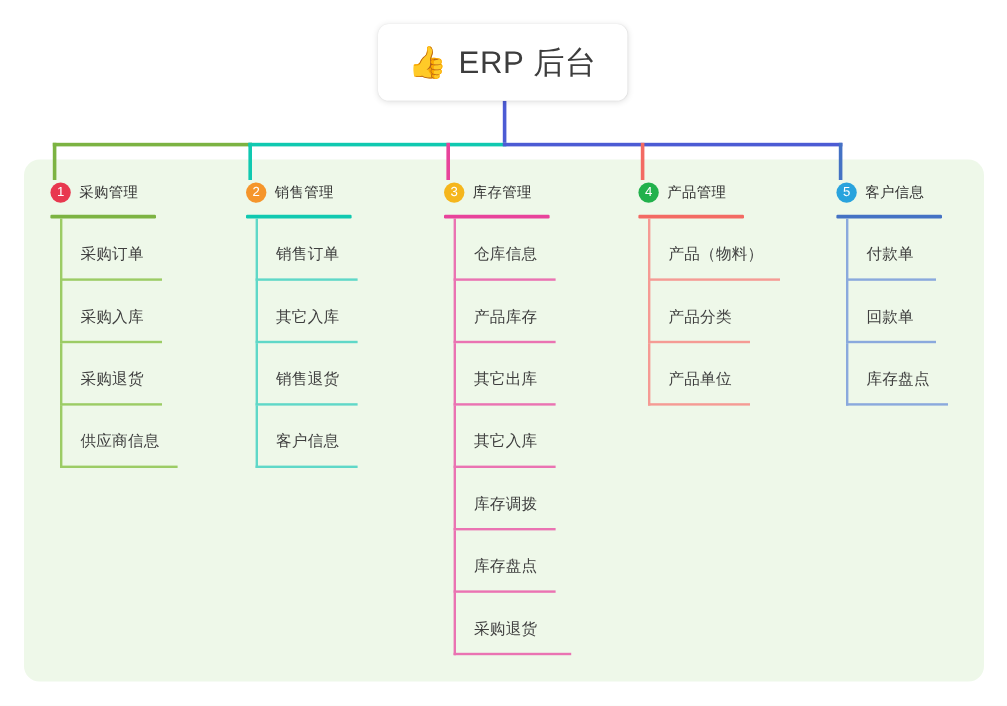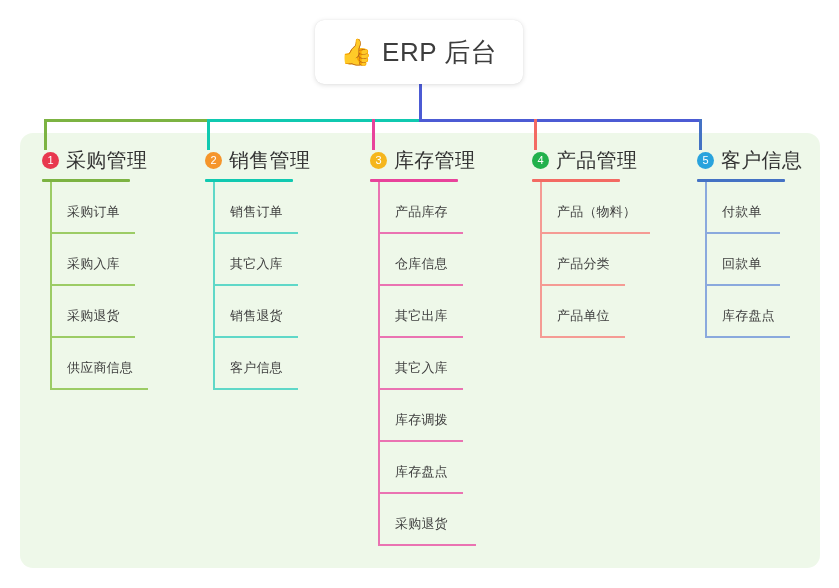--- a/index.html
+++ b/index.html
@@ -87,21 +87,21 @@
     height: 17px;
     border-radius: 50%;
     color: #ffffff;
     font-size: 11px;
     line-height: 17px;
     text-align: center;
     flex: 0 0 auto;
     font-family: "Liberation Sans", sans-serif;
   }
   .col-title {
-    font-size: 20px;
+    font-size: 12px;
     color: #333333;
     letter-spacing: 0.3px;
   }
   .col-rule {
     height: 3px;
     margin-top: 7px;
     border-radius: 1px;
   }
 
   .items {
@@ -219,26 +219,26 @@
     </div>
     <div class="column" style="left: 370px;">
       <div class="col-head">
         <span class="badge" style="background: rgb(245, 182, 29);">3</span>
         <span class="col-title">库存管理</span>
       </div>
       <div class="col-rule" style="width: 88px; background: rgb(232, 67, 155);"></div>
       <div class="items">
         <div class="item">
           <div class="spine" style="background: rgb(234, 115, 178);"></div>
+          <div class="label">仓库信息</div>
+          <div class="underline" style="width: 85px; background: rgb(234, 115, 178);"></div>
+        </div>
+        <div class="item">
+          <div class="spine" style="background: rgb(234, 115, 178);"></div>
           <div class="label">产品库存</div>
-          <div class="underline" style="width: 85px; background: rgb(234, 115, 178);"></div>
-        </div>
-        <div class="item">
-          <div class="spine" style="background: rgb(234, 115, 178);"></div>
-          <div class="label">仓库信息</div>
           <div class="underline" style="width: 85px; background: rgb(234, 115, 178);"></div>
         </div>
         <div class="item">
           <div class="spine" style="background: rgb(234, 115, 178);"></div>
           <div class="label">其它出库</div>
           <div class="underline" style="width: 85px; background: rgb(234, 115, 178);"></div>
         </div>
         <div class="item">
           <div class="spine" style="background: rgb(234, 115, 178);"></div>
           <div class="label">其它入库</div>

